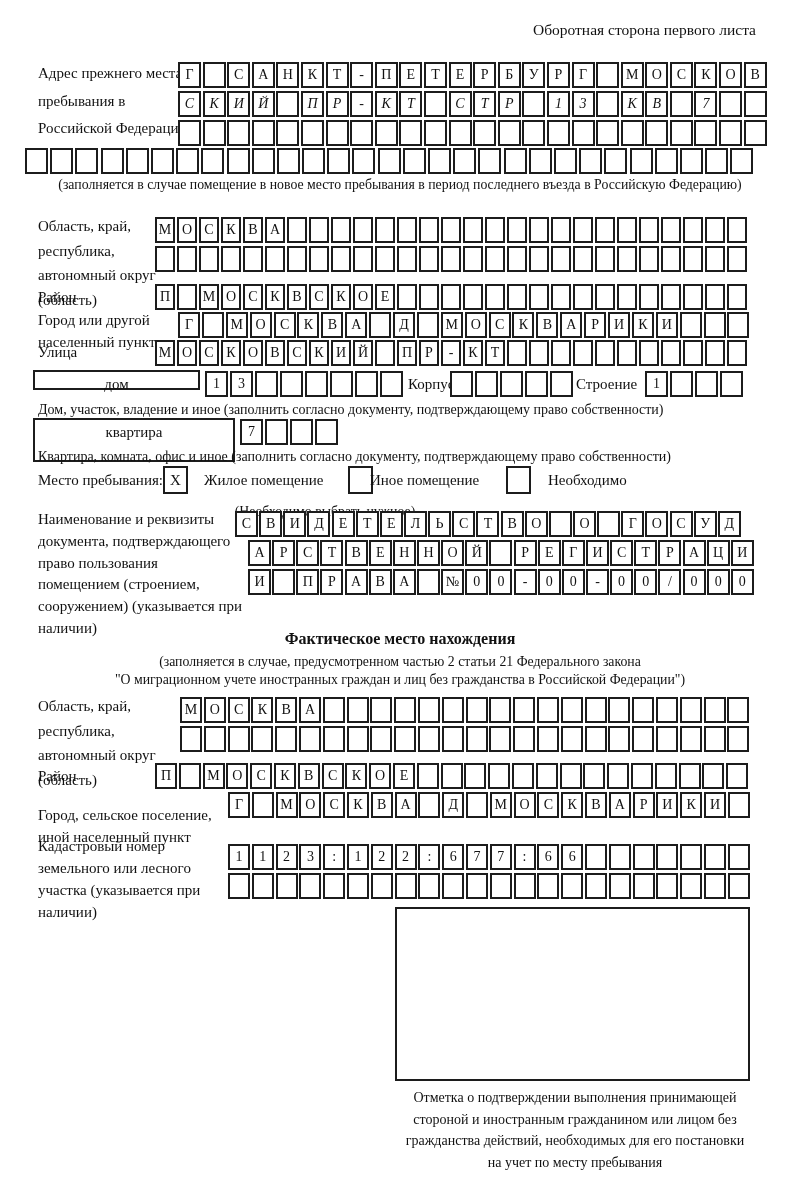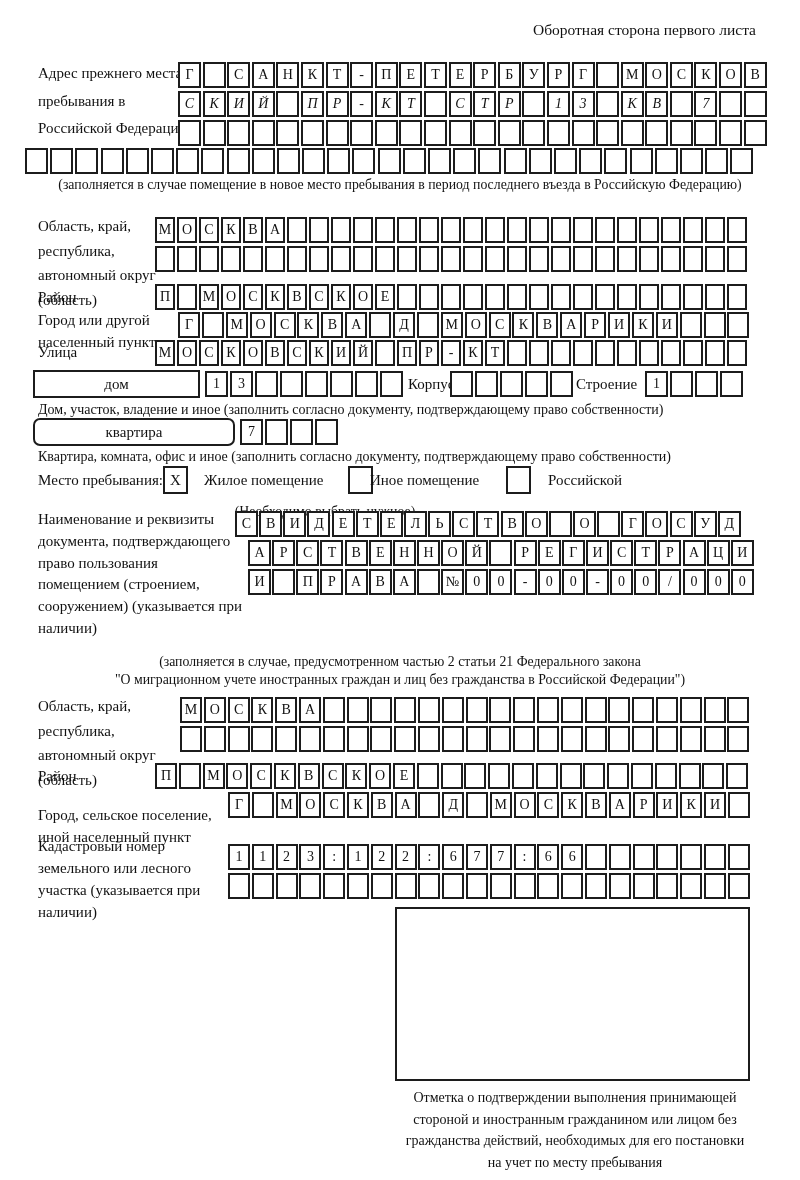--- a/index.html
+++ b/index.html
@@ -34,28 +34,28 @@
   #s2-title{top:193px;}
   #s2-region-label{left:38px;top:214px;width:125px;line-height:24.5px;}
   #s2-region-r1{left:155px;top:217px;}
   #s2-region-r2{left:155px;top:246px;}
   #s2-district-label{left:38px;top:287px;}
   #s2-district-r{left:155px;top:284px;}
   #s2-city-label{left:38px;top:309px;width:150px;line-height:22px;}
   #s2-city-r{left:178px;top:312px;}
   #s2-street-label{left:38px;top:342px;}
   #s2-street-r{left:155px;top:340px;}
-  #house-box{left:33px;top:370px;width:167px;height:28px;}
+  #house-box{left:33px;top:370px;width:167px;height:20px;}
   #house-cells{left:205px;top:371px;}
   #korpus-label{left:408px;top:374px;}
   #korpus-cells{left:450px;top:371px;}
   #stroenie-label{left:576px;top:374px;}
   #stroenie-cells{left:645px;top:371px;}
   #house-cap{left:38px;top:402px;font-size:14px;}
-  #apt-box{left:33px;top:418px;width:202px;height:28px;border-radius:7px;}
+  #apt-box{left:33px;top:418px;width:202px;height:44px;}
   #apt-cells{left:240px;top:419px;}
   #apt-cap{left:38px;top:449px;font-size:14px;}
   #stay-label{left:38px;top:470px;}
   #stay-cb1{left:163px;top:466px;}
   #stay-opt1{left:204px;top:470px;}
   #stay-cb2{left:348px;top:466px;}
   #stay-opt2{left:370px;top:470px;}
   #stay-cb3{left:506px;top:466px;}
   #stay-opt3{left:548px;top:470px;}
   #stay-note{left:150px;top:504px;width:350px;text-align:center;}
@@ -118,28 +118,29 @@
   <div class="widebox" id="apt-box">квартира</div>
   <div class="boxrow pw25" id="apt-cells"><span class="cbox">7</span><span class="cbox"></span><span class="cbox"></span><span class="cbox"></span></div>
   <div class="cap" id="apt-cap">Квартира, комната, офис и иное (заполнить согласно документу, подтверждающему право собственности)</div>
 
   <div class="lbl" id="stay-label">Место пребывания:</div>
   <div class="checkbox" id="stay-cb1">X</div>
   <div class="lbl" id="stay-opt1">Жилое помещение</div>
   <div class="checkbox" id="stay-cb2"></div>
   <div class="lbl" id="stay-opt2">Иное помещение</div>
   <div class="checkbox" id="stay-cb3"></div>
-  <div class="lbl" id="stay-opt3">Российской</div>
+  <div class="lbl" id="stay-opt3">Необходимо</div>
   <div class="cap" id="stay-note">(Необходимо выбрать нужное)</div>
 
   <div class="lbl" id="doc-label">Наименование и реквизиты документа, подтверждающего право пользования помещением (строением, сооружением) (указывается при наличии)</div>
   <div class="boxrow pw2415" id="doc-r1"><span class="cbox">С</span><span class="cbox">В</span><span class="cbox">И</span><span class="cbox">Д</span><span class="cbox">Е</span><span class="cbox">Т</span><span class="cbox">Е</span><span class="cbox">Л</span><span class="cbox">Ь</span><span class="cbox">С</span><span class="cbox">Т</span><span class="cbox">В</span><span class="cbox">О</span><span class="cbox"></span><span class="cbox">О</span><span class="cbox"></span><span class="cbox">Г</span><span class="cbox">О</span><span class="cbox">С</span><span class="cbox">У</span><span class="cbox">Д</span></div>
   <div class="boxrow pw2415" id="doc-r2"><span class="cbox">А</span><span class="cbox">Р</span><span class="cbox">С</span><span class="cbox">Т</span><span class="cbox">В</span><span class="cbox">Е</span><span class="cbox">Н</span><span class="cbox">Н</span><span class="cbox">О</span><span class="cbox">Й</span><span class="cbox"></span><span class="cbox">Р</span><span class="cbox">Е</span><span class="cbox">Г</span><span class="cbox">И</span><span class="cbox">С</span><span class="cbox">Т</span><span class="cbox">Р</span><span class="cbox">А</span><span class="cbox">Ц</span><span class="cbox">И</span></div>
   <div class="boxrow pw2415" id="doc-r3"><span class="cbox">И</span><span class="cbox"></span><span class="cbox">П</span><span class="cbox">Р</span><span class="cbox">А</span><span class="cbox">В</span><span class="cbox">А</span><span class="cbox"></span><span class="cbox">№</span><span class="cbox">0</span><span class="cbox">0</span><span class="cbox">-</span><span class="cbox">0</span><span class="cbox">0</span><span class="cbox">-</span><span class="cbox">0</span><span class="cbox">0</span><span class="cbox">/</span><span class="cbox">0</span><span class="cbox">0</span><span class="cbox">0</span></div>
 
+  <div class="title" id="fact-title">Фактическое место нахождения</div>
   <div class="cap center" id="fact-cap1">(заполняется в случае, предусмотренном частью 2 статьи 21 Федерального закона</div>
   <div class="cap center" id="fact-cap2">"О миграционном учете иностранных граждан и лиц без гражданства в Российской Федерации")</div>
 
   <div class="lbl" id="fact-region-label">Область, край, республика, автономный округ (область)</div>
   <div class="boxrow pw238" id="fact-region-r1"><span class="cbox">М</span><span class="cbox">О</span><span class="cbox">С</span><span class="cbox">К</span><span class="cbox">В</span><span class="cbox">А</span><span class="cbox"></span><span class="cbox"></span><span class="cbox"></span><span class="cbox"></span><span class="cbox"></span><span class="cbox"></span><span class="cbox"></span><span class="cbox"></span><span class="cbox"></span><span class="cbox"></span><span class="cbox"></span><span class="cbox"></span><span class="cbox"></span><span class="cbox"></span><span class="cbox"></span><span class="cbox"></span><span class="cbox"></span><span class="cbox"></span></div>
   <div class="boxrow pw238" id="fact-region-r2"><span class="cbox"></span><span class="cbox"></span><span class="cbox"></span><span class="cbox"></span><span class="cbox"></span><span class="cbox"></span><span class="cbox"></span><span class="cbox"></span><span class="cbox"></span><span class="cbox"></span><span class="cbox"></span><span class="cbox"></span><span class="cbox"></span><span class="cbox"></span><span class="cbox"></span><span class="cbox"></span><span class="cbox"></span><span class="cbox"></span><span class="cbox"></span><span class="cbox"></span><span class="cbox"></span><span class="cbox"></span><span class="cbox"></span><span class="cbox"></span></div>
 
   <div class="lbl" id="fact-district-label">Район</div>
   <div class="boxrow pw238" id="fact-district-r"><span class="cbox">П</span><span class="cbox"></span><span class="cbox">М</span><span class="cbox">О</span><span class="cbox">С</span><span class="cbox">К</span><span class="cbox">В</span><span class="cbox">С</span><span class="cbox">К</span><span class="cbox">О</span><span class="cbox">Е</span><span class="cbox"></span><span class="cbox"></span><span class="cbox"></span><span class="cbox"></span><span class="cbox"></span><span class="cbox"></span><span class="cbox"></span><span class="cbox"></span><span class="cbox"></span><span class="cbox"></span><span class="cbox"></span><span class="cbox"></span><span class="cbox"></span><span class="cbox"></span></div>
 

